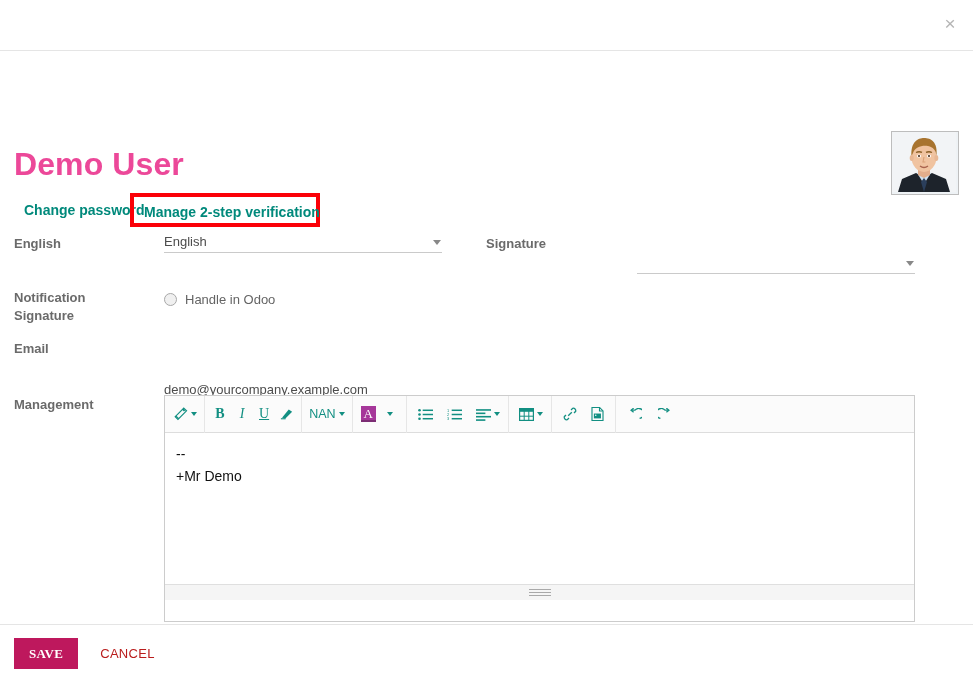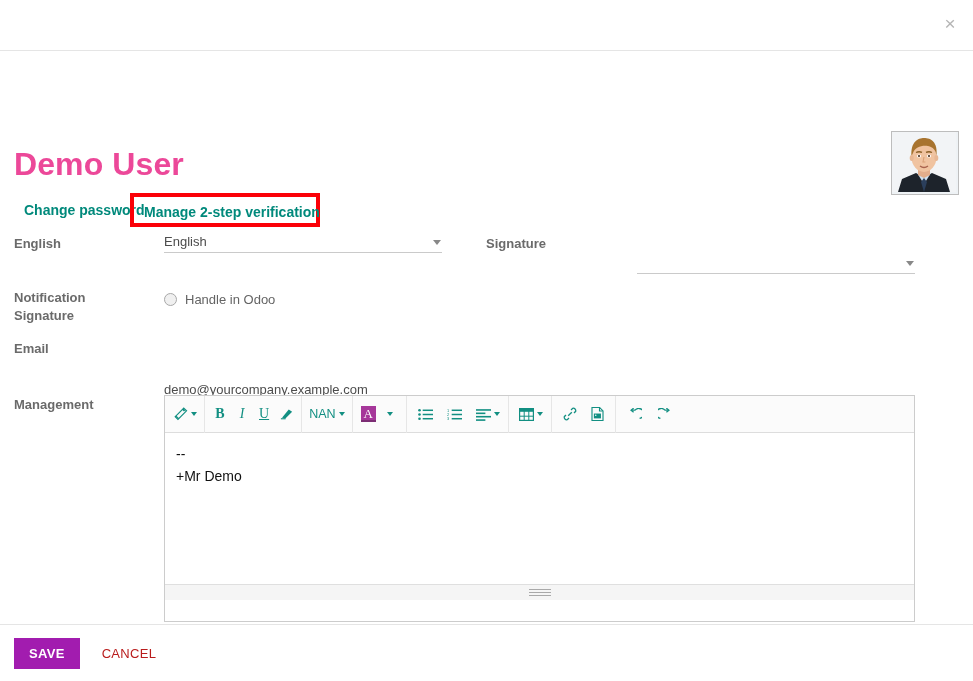--- a/index.html
+++ b/index.html
@@ -325,28 +325,28 @@
     bottom: 0;
     width: 973px;
     height: 57px;
     border-top: 1px solid #e5e5e5;
     box-sizing: border-box;
     display: flex;
     align-items: center;
     padding-left: 14px;
   }
   .btn-save {
-    background: #a21caf;
+    background: #be185d;
     color: #ffffff;
     font-size: 13px;
     font-weight: bold;
     border: none;
     padding: 8px 15px;
     cursor: pointer;
-    font-family: Liberation Sans, sans-serif;
+    font-family: Liberation Serif, serif;
     letter-spacing: 0.3px;
     line-height: 15px;
   }
   .btn-cancel {
     background: none;
     color: #b91c1c;
     font-size: 13px;
     font-weight: normal;
     border: none;
     padding: 8px 12px;

